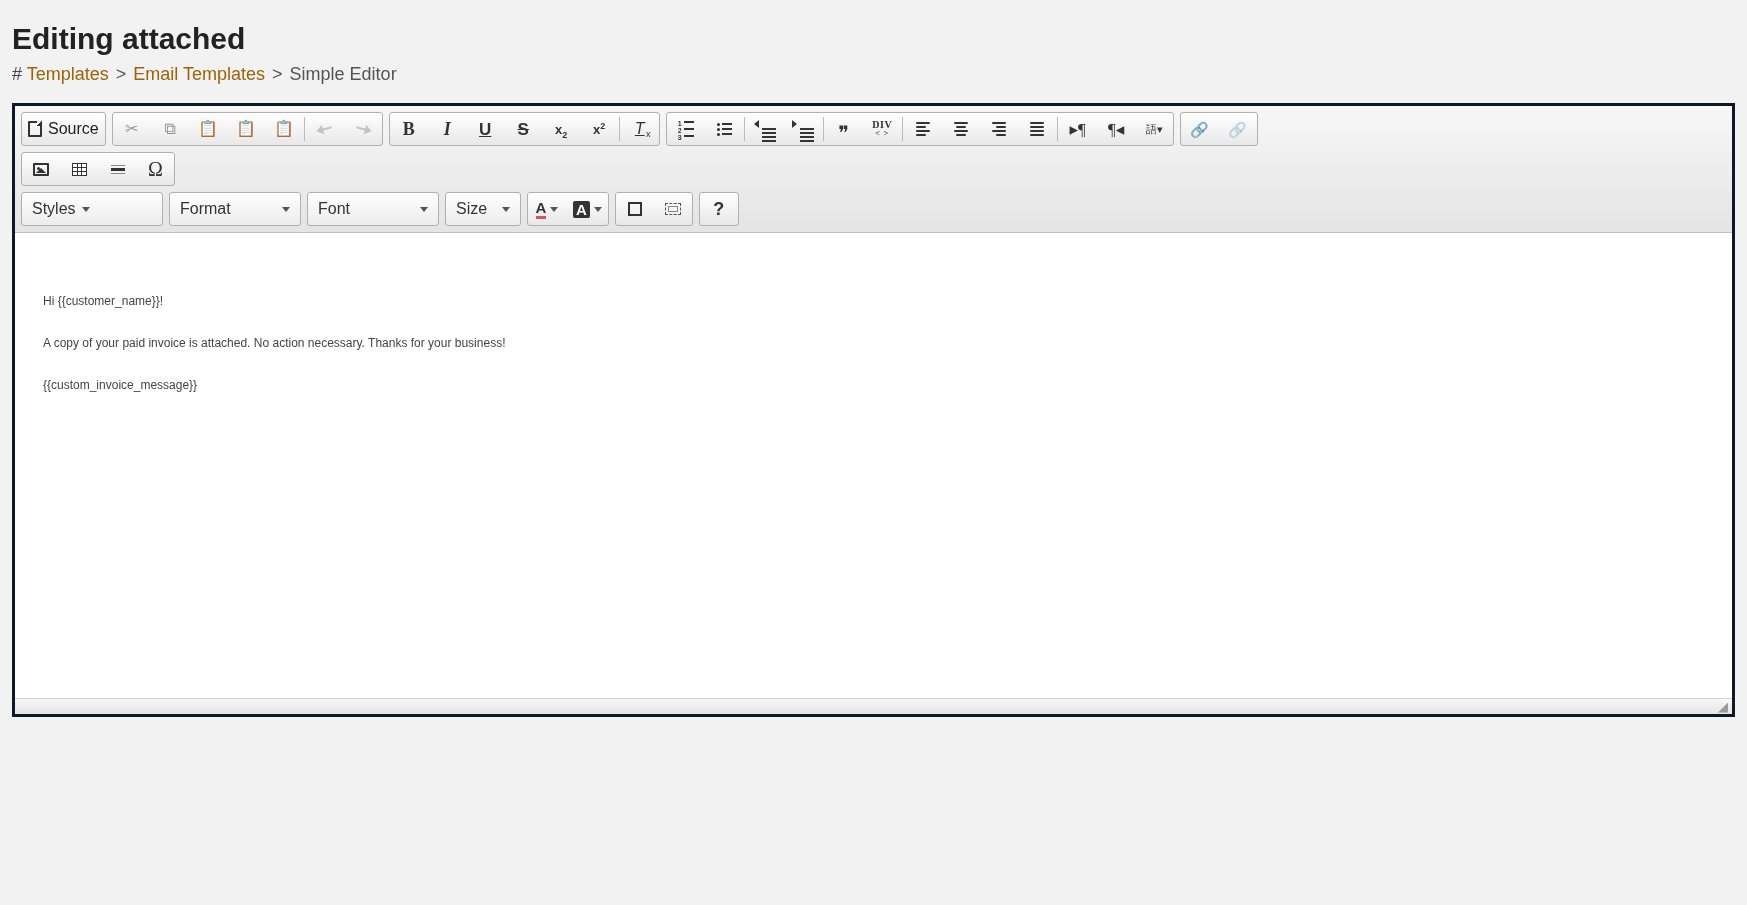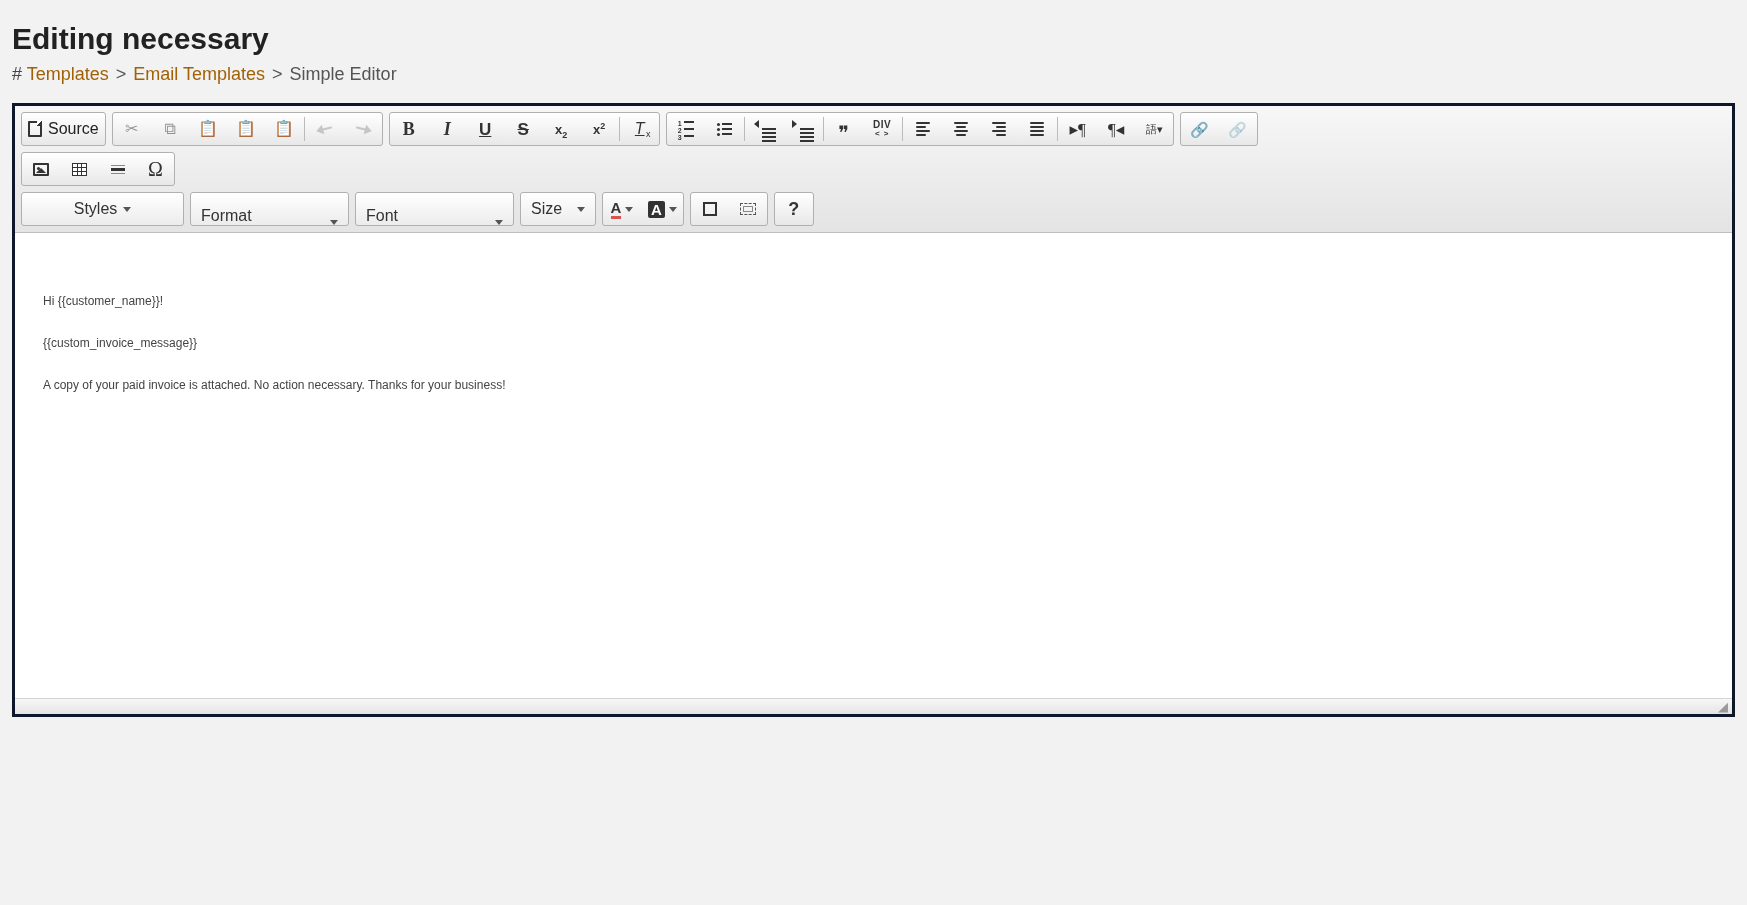--- a/index.html
+++ b/index.html
@@ -71,22 +71,22 @@
     align-items: center;
     border: 1px solid #b0b0b0;
     border-radius: 3px;
     background: linear-gradient(to bottom,#ffffff,#ececec);
     height: 34px;
     padding: 0 10px;
     font-size: 16px;
     color: #333;
     cursor: pointer;
   }
-  .tb-combo.wide { width: 163px; justify-content: center; }
-  .tb-combo.med  { width: 159px; justify-content: space-between; align-items: flex-end; }
+  .tb-combo.wide { width: 142px; justify-content: flex-start; }
+  .tb-combo.med  { width: 132px; justify-content: space-between; }
   .tb-combo.sm   { width: 76px;  justify-content: space-between; }
   .caret {
     width: 0; height: 0;
     border-left: 4px solid transparent;
     border-right: 4px solid transparent;
     border-top: 5px solid #555;
     margin-left: 6px;
   }
 
   .ic { display:inline-block; font-weight: 700; font-family: Georgia, "Times New Roman", serif; }
@@ -108,21 +108,21 @@
   .al-r span{width:14px;margin-left:auto;} .al-r span:nth-child(2){width:10px;} .al-r span:nth-child(4){width:10px;}
   .al-j span{width:14px;}
 
   .list-ic{display:inline-flex;flex-direction:column;gap:2px;font-size:0;}
   .list-ic i{display:flex;align-items:center;gap:2px;}
   .list-ic i b{display:inline-block;width:3px;height:3px;background:#333;border-radius:50%;}
   .list-ic i em{display:inline-block;width:10px;height:2px;background:#333;}
   .list-ic.num i b{border-radius:0;width:4px;height:5px;background:none;border:none;font-size:7px;font-family:Arial;font-weight:700;font-style:normal;color:#333;}
 
   .quote-ic{font-size:20px;font-family:Georgia,serif;line-height:0.5;position:relative;top:4px;}
-  .div-ic{font-size:10px;font-weight:700;font-family:Liberation Sans, sans-serif;letter-spacing:0.5px;}
+  .div-ic{font-size:10px;font-weight:700;font-family:Liberation Serif, serif;letter-spacing:0.5px;}
   .div-ic .br{display:block;font-size:8px;letter-spacing:1px;}
 
   .color-A{font-family:Arial,sans-serif;font-weight:700;font-size:15px;}
   .color-A.txt{border-bottom:3px solid #d9534f;padding-bottom:1px;}
   .color-A.bg{background:#333;color:#fff;padding:1px 3px;border-radius:2px;}
   .unlink-ic{opacity:0.9;}
 
   .img-ic{width:16px;height:13px;border:2px solid #333;position:relative;border-radius:1px;display:inline-block;}
   .img-ic::before{content:"";position:absolute;left:2px;top:2px;width:3px;height:3px;background:#333;border-radius:50%;}
   .img-ic::after{content:"";position:absolute;right:1px;bottom:1px;width:0;height:0;border-left:5px solid transparent;border-right:5px solid transparent;border-bottom:5px solid #333;}
@@ -192,21 +192,21 @@
     position:absolute;
     right:4px; bottom:0;
     font-size:13px;
     color:#999;
   }
   .tb-sep{ width:1px; height:24px; background:#bbb; margin:0 1px; align-self:center;}
 </style>
 </head>
 <body>
 
-<h1 class="page-title">Editing necessary</h1>
+<h1 class="page-title">Editing attached</h1>
 
 <div class="breadcrumb">
   <span class="hash">#</span>
   <a href="#">Templates</a>
   <span class="sep">&gt;</span>
   <a href="#">Email Templates</a>
   <span class="sep">&gt;</span>
   <span class="current">Simple Editor</span>
 </div>
 
@@ -455,18 +455,18 @@
       <span class="tb-group">
         <button class="tb-btn">
             <span class="q-ic">?</span>
           </button>
       </span>
     </div>
   </div>
 
   <div class="content-area" contenteditable="true" style="">
     <p>Hi {{customer_name}}!</p>
+    <p>A copy of your paid invoice is attached. No action necessary. Thanks for your business!</p>
     <p>{{custom_invoice_message}}</p>
-    <p>A copy of your paid invoice is attached. No action necessary. Thanks for your business!</p>
   </div>
 
   <div class="resize-handle"></div>
 </div>
 
 </body></html>

